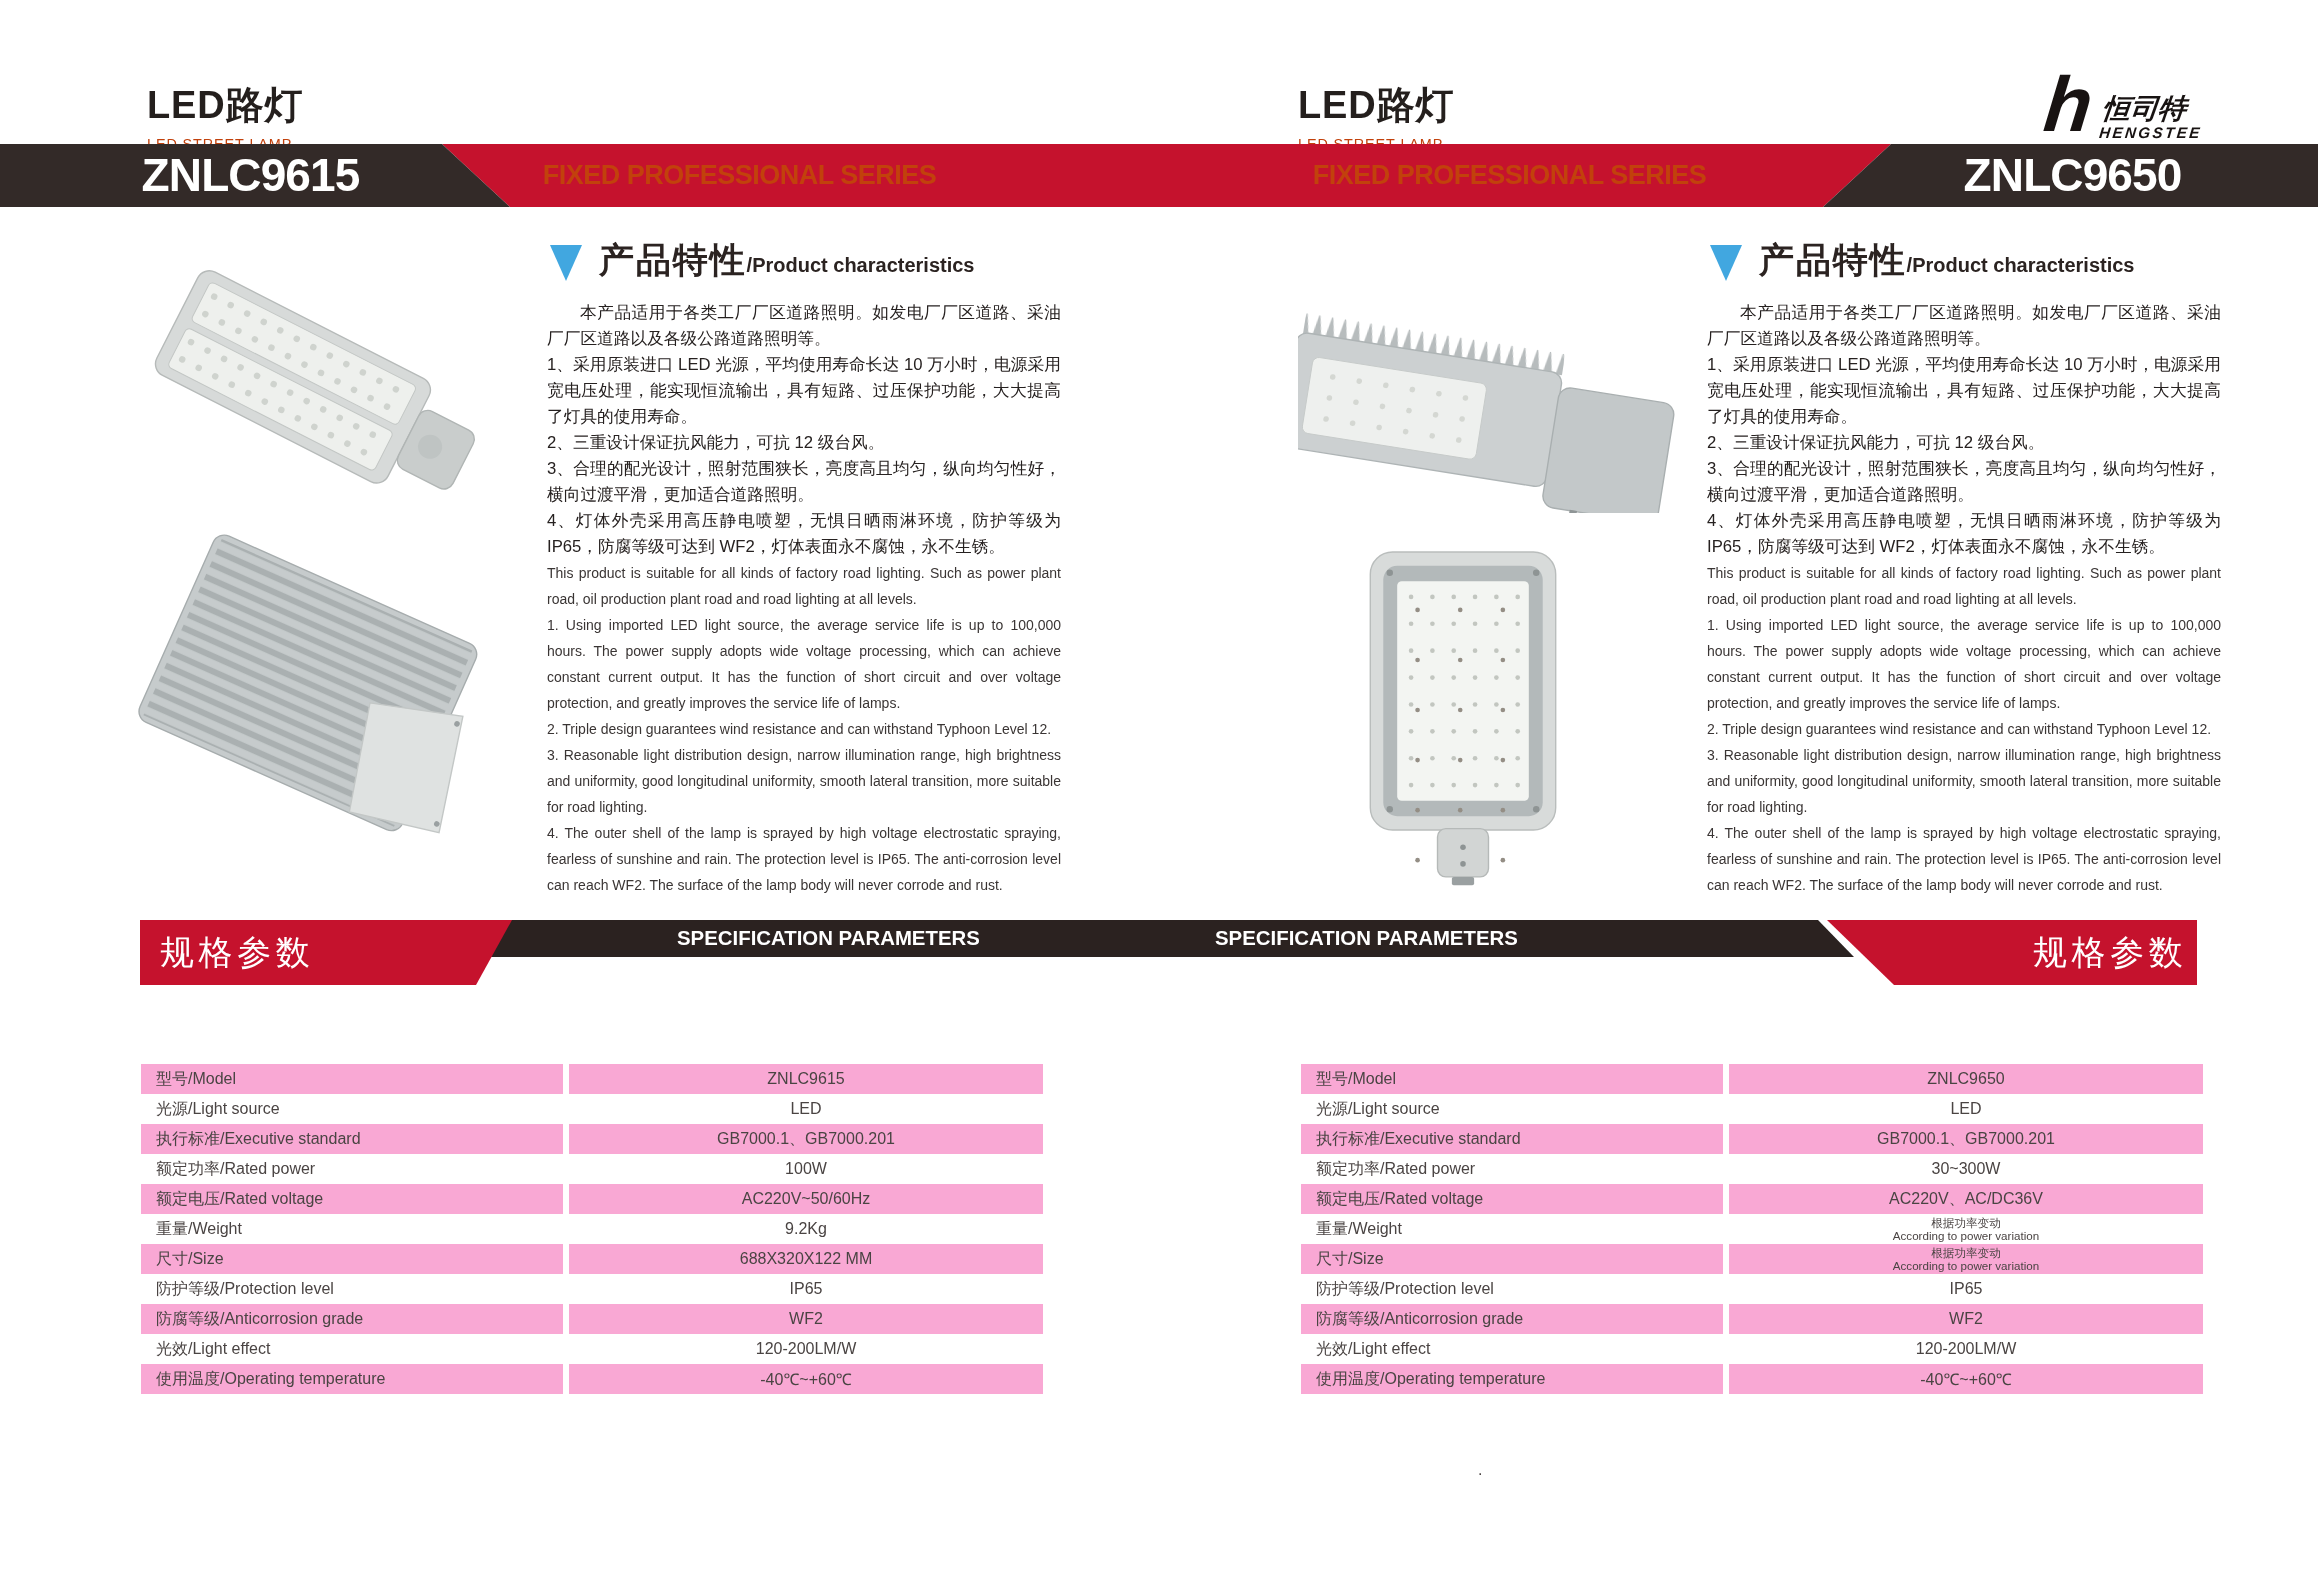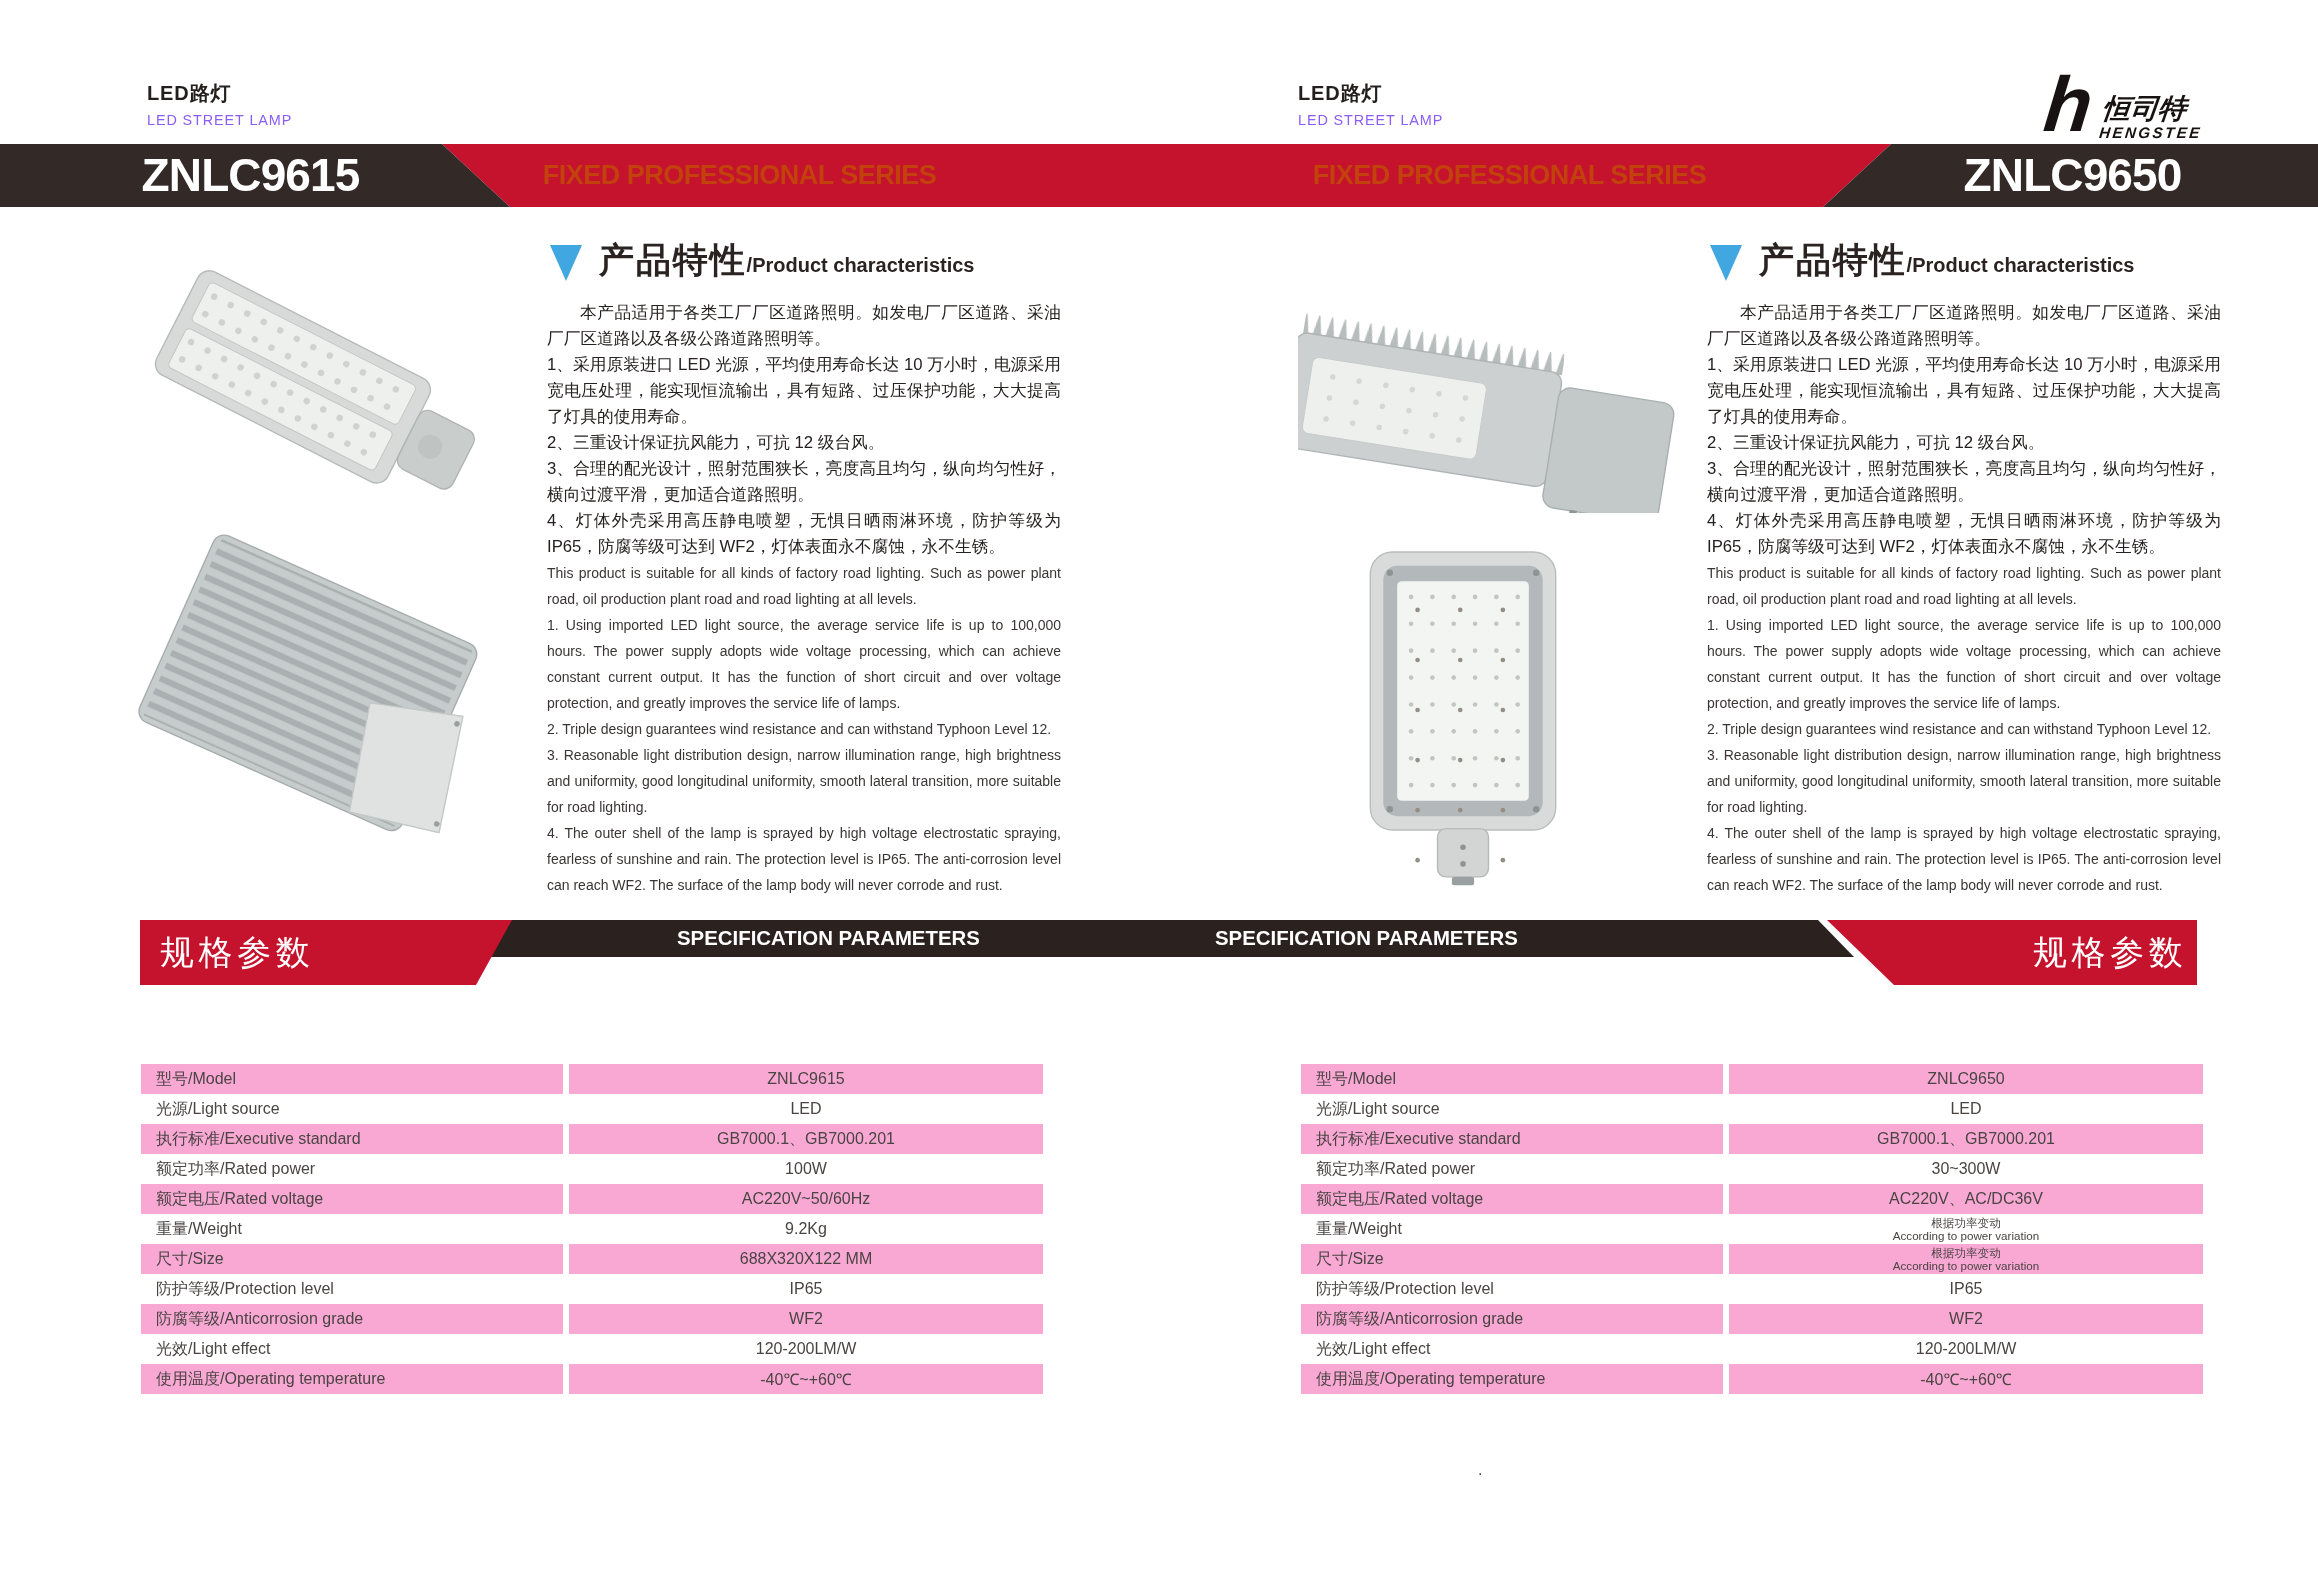--- a/index.html
+++ b/index.html
@@ -4,22 +4,22 @@
 <style>
   * { margin:0; padding:0; box-sizing:border-box; }
   html,body { background:#ffffff; }
   body {
     width:2333px; height:1594px; position:relative; overflow:hidden;
     font-family:"Liberation Sans", sans-serif; color:#2c2522;
   }
   .abs { position:absolute; }
 
   
-  .pg-header .cn-title { font-size:20px; font-weight:bold; color:#241f1d; letter-spacing:0.9px; }
-  .pg-header .en-sub   { font-size:14.4px; color:#8b5cf6; letter-spacing:0.9px; margin-top:4.6px; }
+  .pg-header .cn-title { font-size:38px; font-weight:bold; color:#241f1d; letter-spacing:0.9px; }
+  .pg-header .en-sub   { font-size:14.4px; color:#c2410c; letter-spacing:0.9px; margin-top:4.6px; }
 
   
   .logo-box { width:195px; height:74px; }
 
   
   .top-banner { left:0; top:144px; width:2333px; height:63px; }
   .tb-red   { position:absolute; inset:0; background:#c5122d;
               clip-path:polygon(442px 0,1891px 0,1823px 100%,510px 100%); }
   .tb-dark-l{ position:absolute; inset:0; background:#332a28;
               clip-path:polygon(0 0,442px 0,510px 100%,0 100%); }

